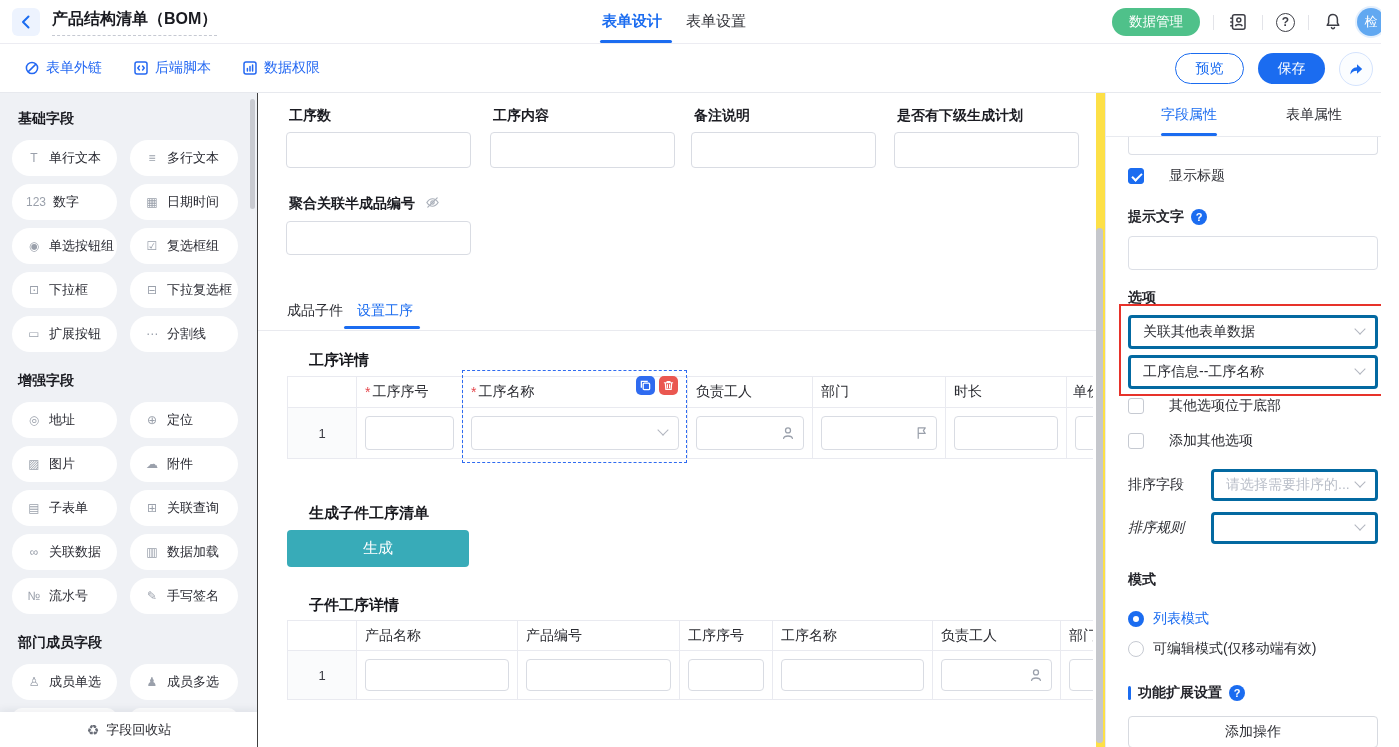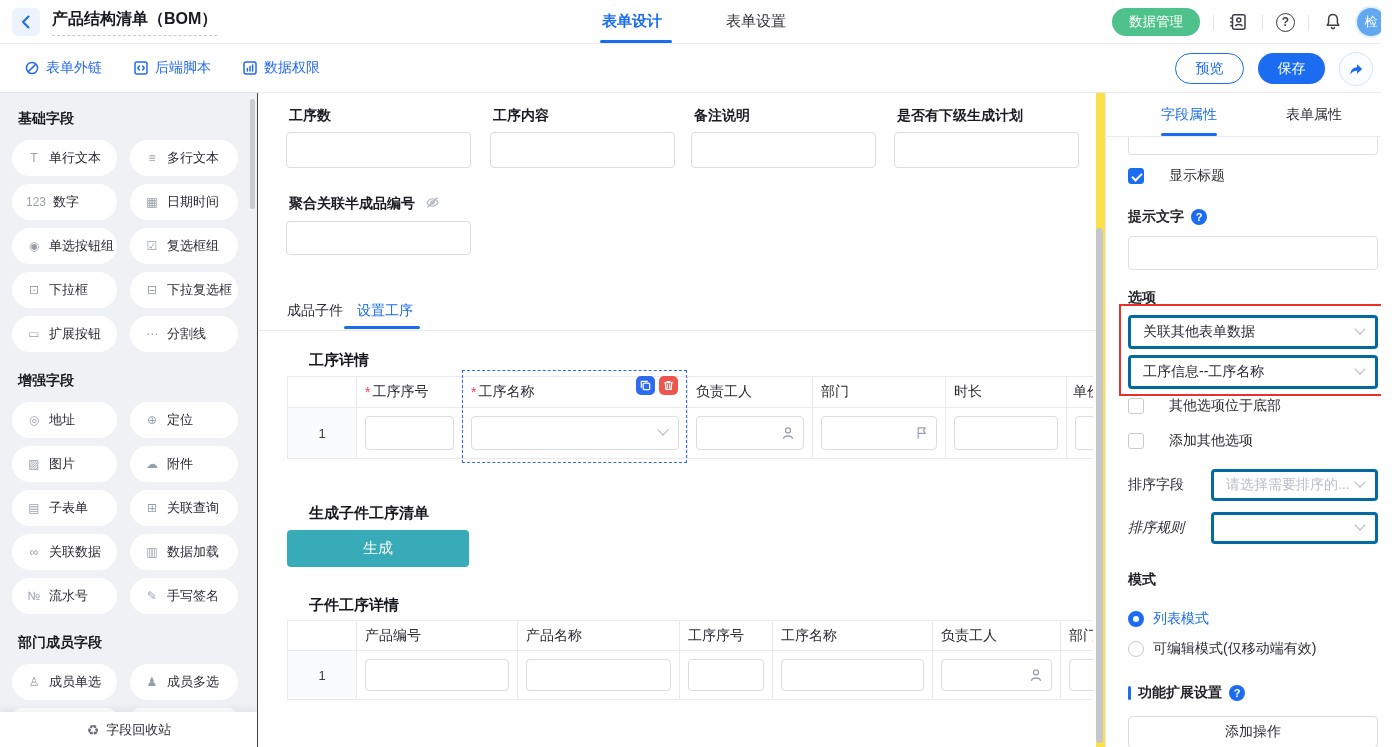--- a/index.html
+++ b/index.html
@@ -4,21 +4,21 @@
 <style>
   * { margin:0; padding:0; box-sizing:border-box; }
   html,body { width:1399px; height:747px; overflow:hidden; }
   body { font-family:"Liberation Sans","DejaVu Sans",sans-serif; color:#2c2d33; background:#fff; }
   .app { position:relative; width:1381px; height:747px; background:#fde047; overflow:hidden; }
 
   
   .topbar { position:absolute; left:0; top:0; width:1399px; height:44px; background:#fff; border-bottom:1px solid #ececf2; z-index:30; }
   .back-btn { position:absolute; left:12px; top:8px; width:28px; height:28px; background:#edf3fe; border-radius:6px; display:flex; align-items:center; justify-content:center; cursor:pointer; }
   .doc-title { position:absolute; left:52px; top:9px; font-size:16px; font-weight:700; color:#191a20; padding-bottom:5px; border-bottom:1px dashed #c6c9d2; cursor:text; }
-  .top-tabs { position:absolute; left:602px; top:0; height:44px; display:flex; gap:64px; }
+  .top-tabs { position:absolute; left:602px; top:0; height:44px; display:flex; gap:24px; }
   .top-tab { position:relative; height:44px; line-height:42px; font-size:15px; color:#33343a; cursor:pointer; }
   .top-tab.active { color:#1b6cf0; font-weight:600; }
   .top-tab.active .tab-underline { position:absolute; left:-2px; bottom:1px; width:72px; height:3px; background:#1b6cf0; border-radius:2px; }
   .top-right { position:absolute; right:14px; top:0; height:44px; display:flex; align-items:center; gap:13px; }
   .btn-green { height:28px; padding:0 17px; border-radius:15px; background:#4fc18a; color:#fff; font-size:13.5px; border:none; display:flex; align-items:center; cursor:pointer; }
   .vdiv { width:1px; height:15px; background:#e3e4e9; }
   .hicon { width:22px; height:22px; display:flex; align-items:center; justify-content:center; cursor:pointer; }
   .q-outline { width:19px; height:19px; border:1.5px solid #3e3f47; border-radius:50%; color:#3e3f47; font-size:12px; font-weight:700; display:flex; align-items:center; justify-content:center; cursor:pointer; }
   .avatar { width:28px; height:28px; border-radius:50%; background:#61a8f1; color:#fff; font-size:13px; display:flex; align-items:center; justify-content:center; box-shadow:0 0 0 2px #e3effd; cursor:pointer; }
 
@@ -406,24 +406,24 @@
 
     <div class="sec-h" style="left:29px; top:411px;">生成子件工序清单</div>
     <button class="btn-generate">生成</button>
 
     <div class="sec-h" style="left:29px; top:503px;">子件工序详情</div>
 
     <div class="tblwrap" style="top:527px; width:806px;">
       <div class="tgrid" style="grid-template-columns:69px 161px 162px 93px 160px 128px 120px; grid-template-rows:30px 48px;">
         <div class="th"></div>
         <div class="th">
+            <span>产品名称</span>
+          </div>
+        <div class="th">
             <span>产品编号</span>
-          </div>
-        <div class="th">
-            <span>产品名称</span>
           </div>
         <div class="th">
             <span>工序序号</span>
           </div>
         <div class="th">
             <span>工序名称</span>
           </div>
         <div class="th">
             <span>负责工人</span>
           </div>

